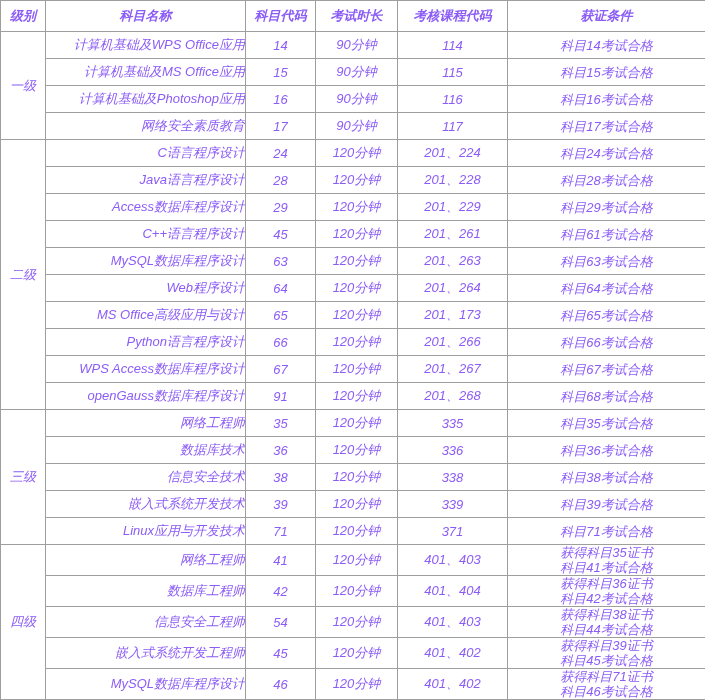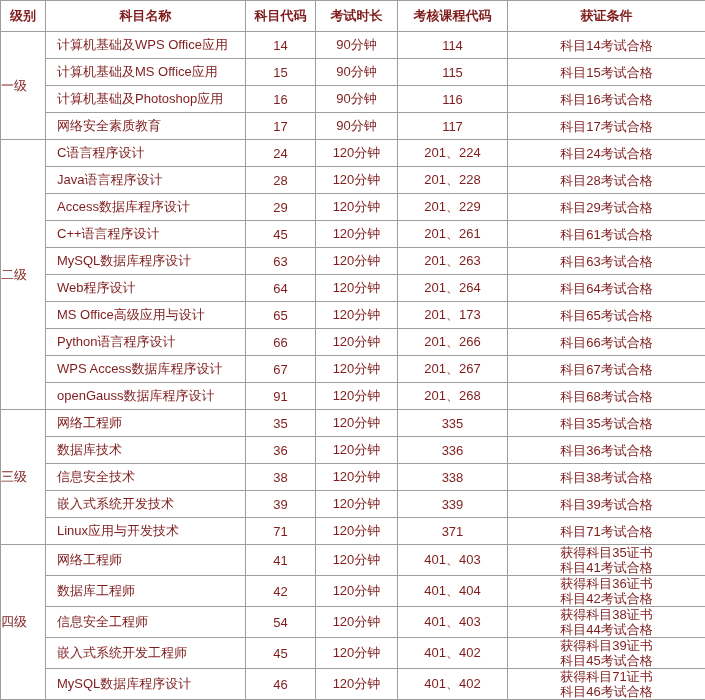--- a/index.html
+++ b/index.html
@@ -1,36 +1,37 @@
 <!DOCTYPE html>
 <html><head>
 <meta charset="utf-8">
 <style>
   html,body{margin:0;padding:0;background:#ffffff;}
   table{
     border-collapse:collapse;
     table-layout:fixed;
     width:705px;height:700px;
     font-family:"Liberation Sans",sans-serif;
-    color:#7f1d1d;
+    color:#8b5cf6;
+    font-style:italic;
   }
   th,td{
     border:1px solid #9e9e9e;
     font-size:13px;
     text-align:center;
     vertical-align:middle;
     padding:0;
     overflow:hidden;
   }
   th{font-weight:700;height:30px;}
   tr.r{height:27px;}
   tr.r4{height:31px;}
-  td.subject{text-align:left;padding-left:11px;margin-top:32px;}
+  td.subject{text-align:right;padding-left:11px;margin-top:32px;}
   td.cond{white-space:pre-line;line-height:15px;}
-  td.level{text-align:left;}
+  td.level{text-align:center;}
 </style>
 </head>
 <body>
 
 <table>
   <colgroup>
     <col style="width:45px">
       <col style="width:200px">
       <col style="width:70px">
     <col style="width:82px">

